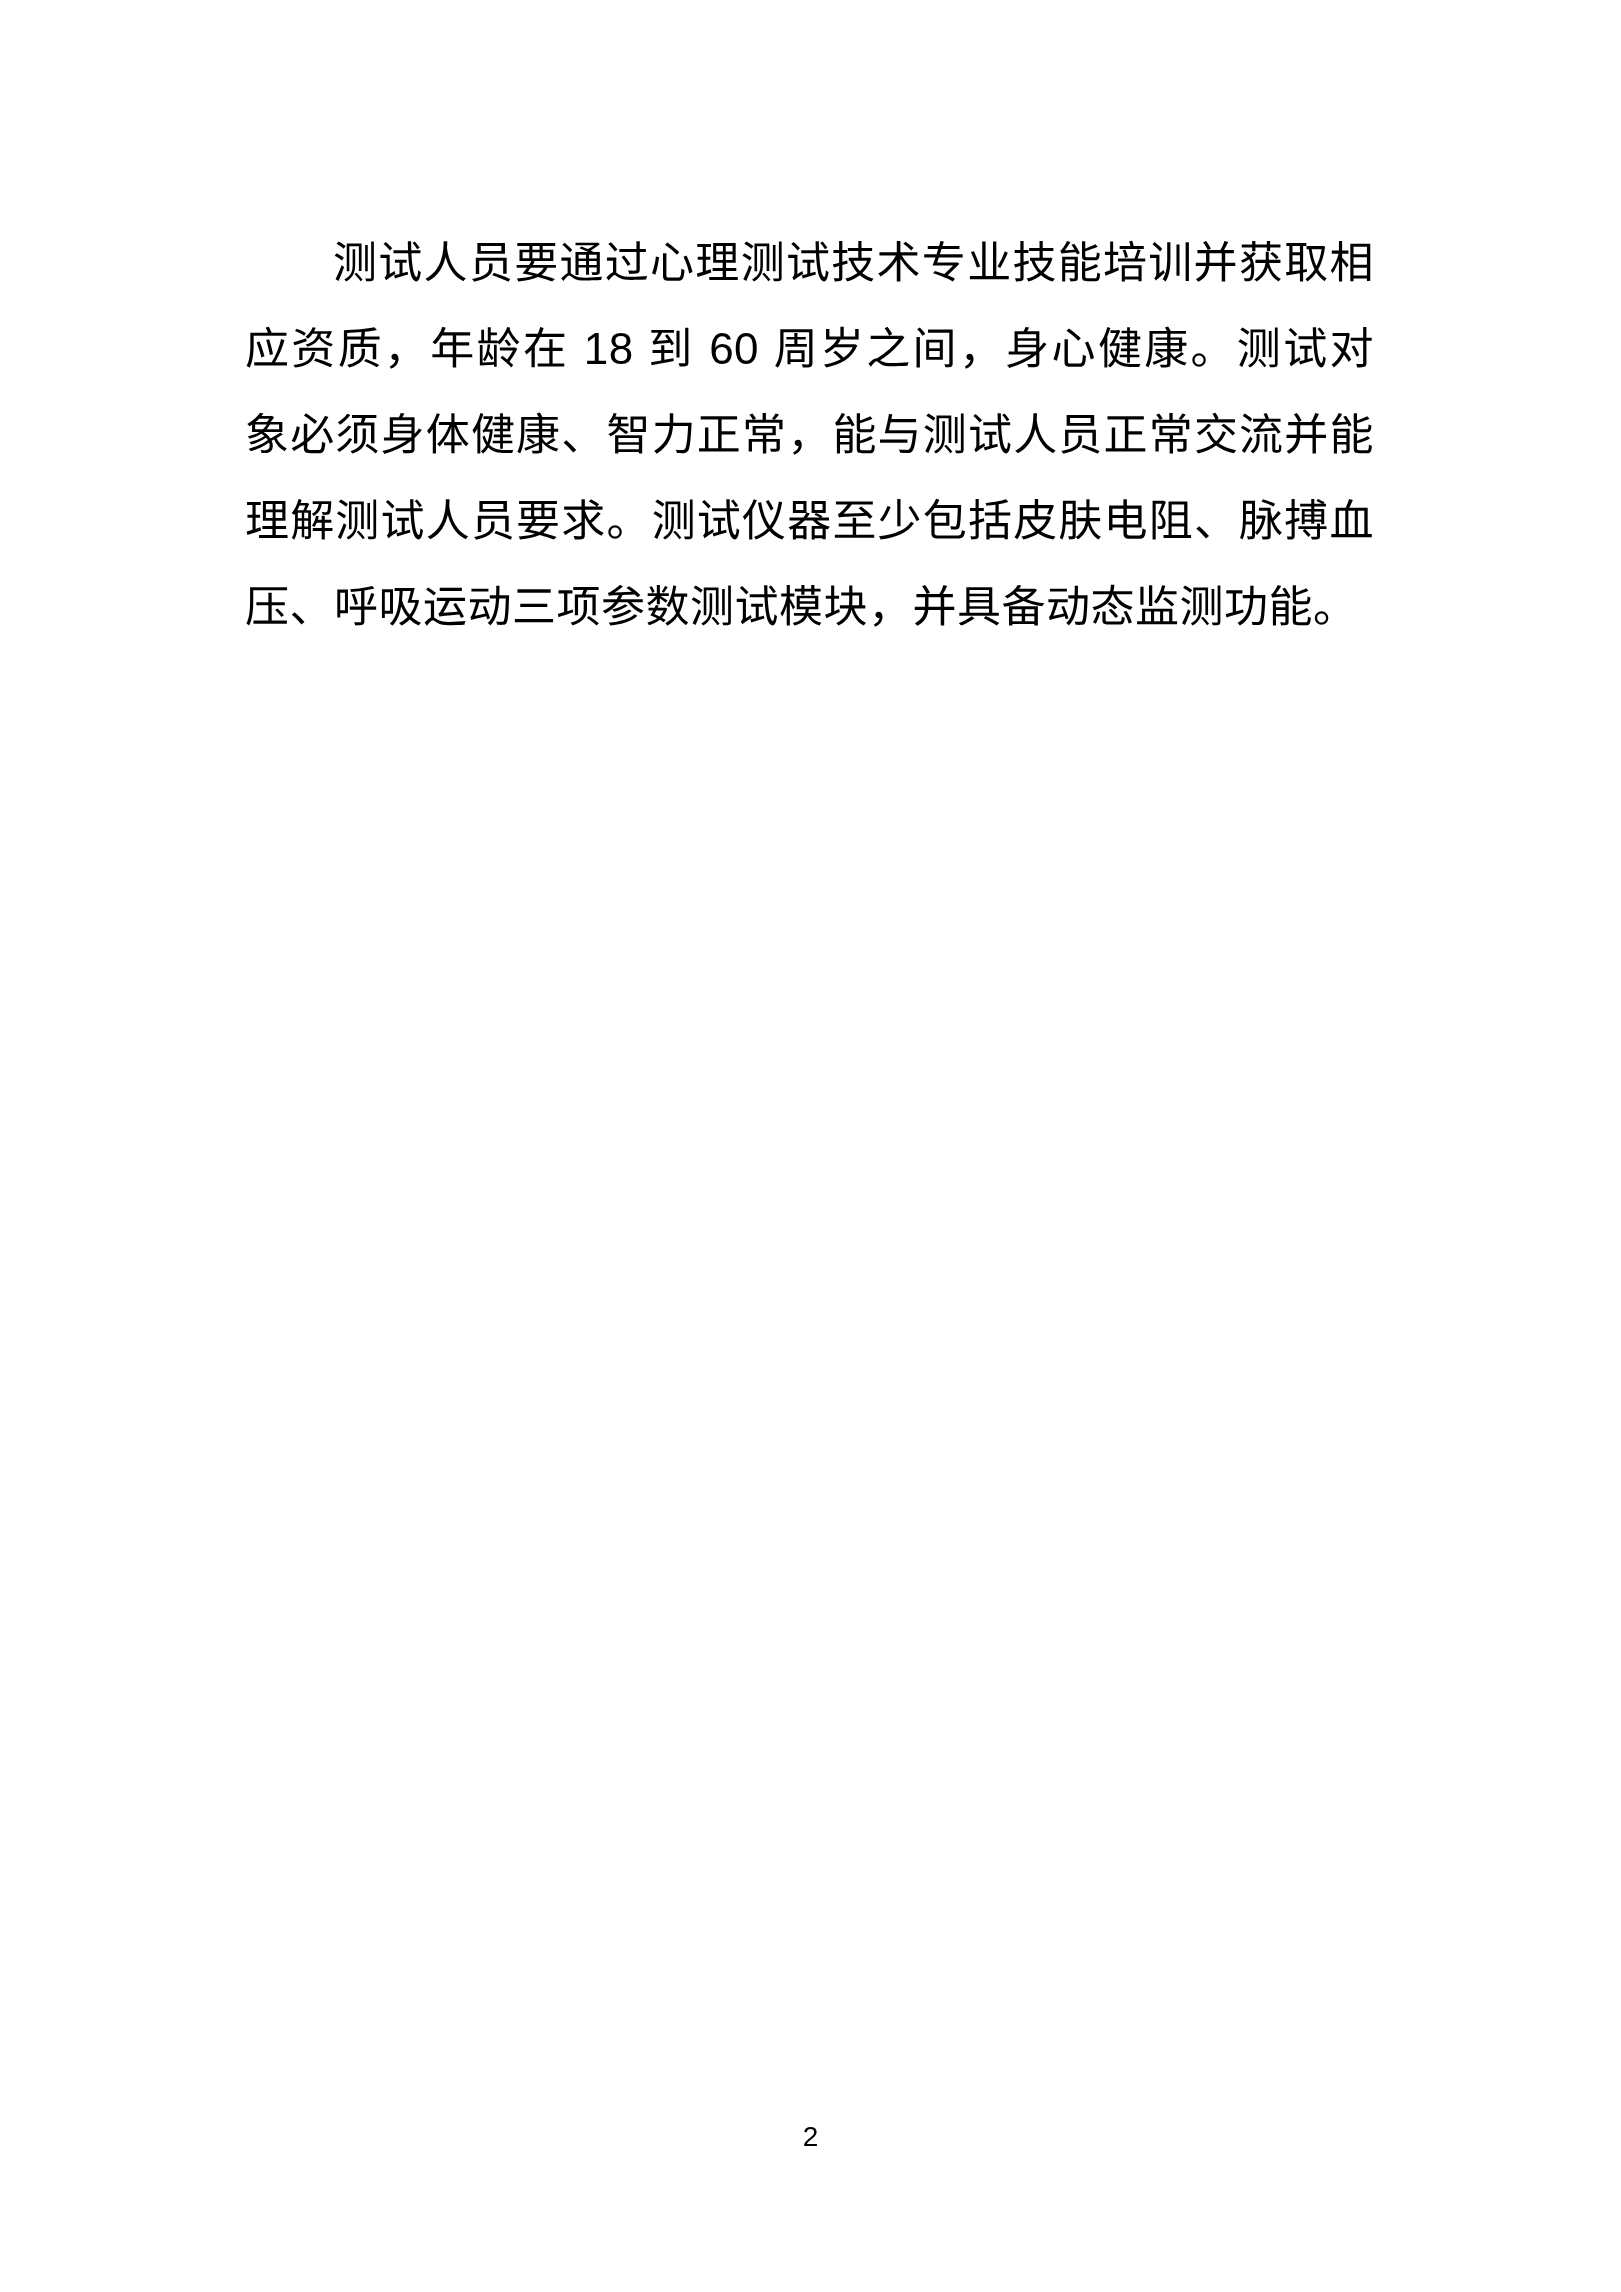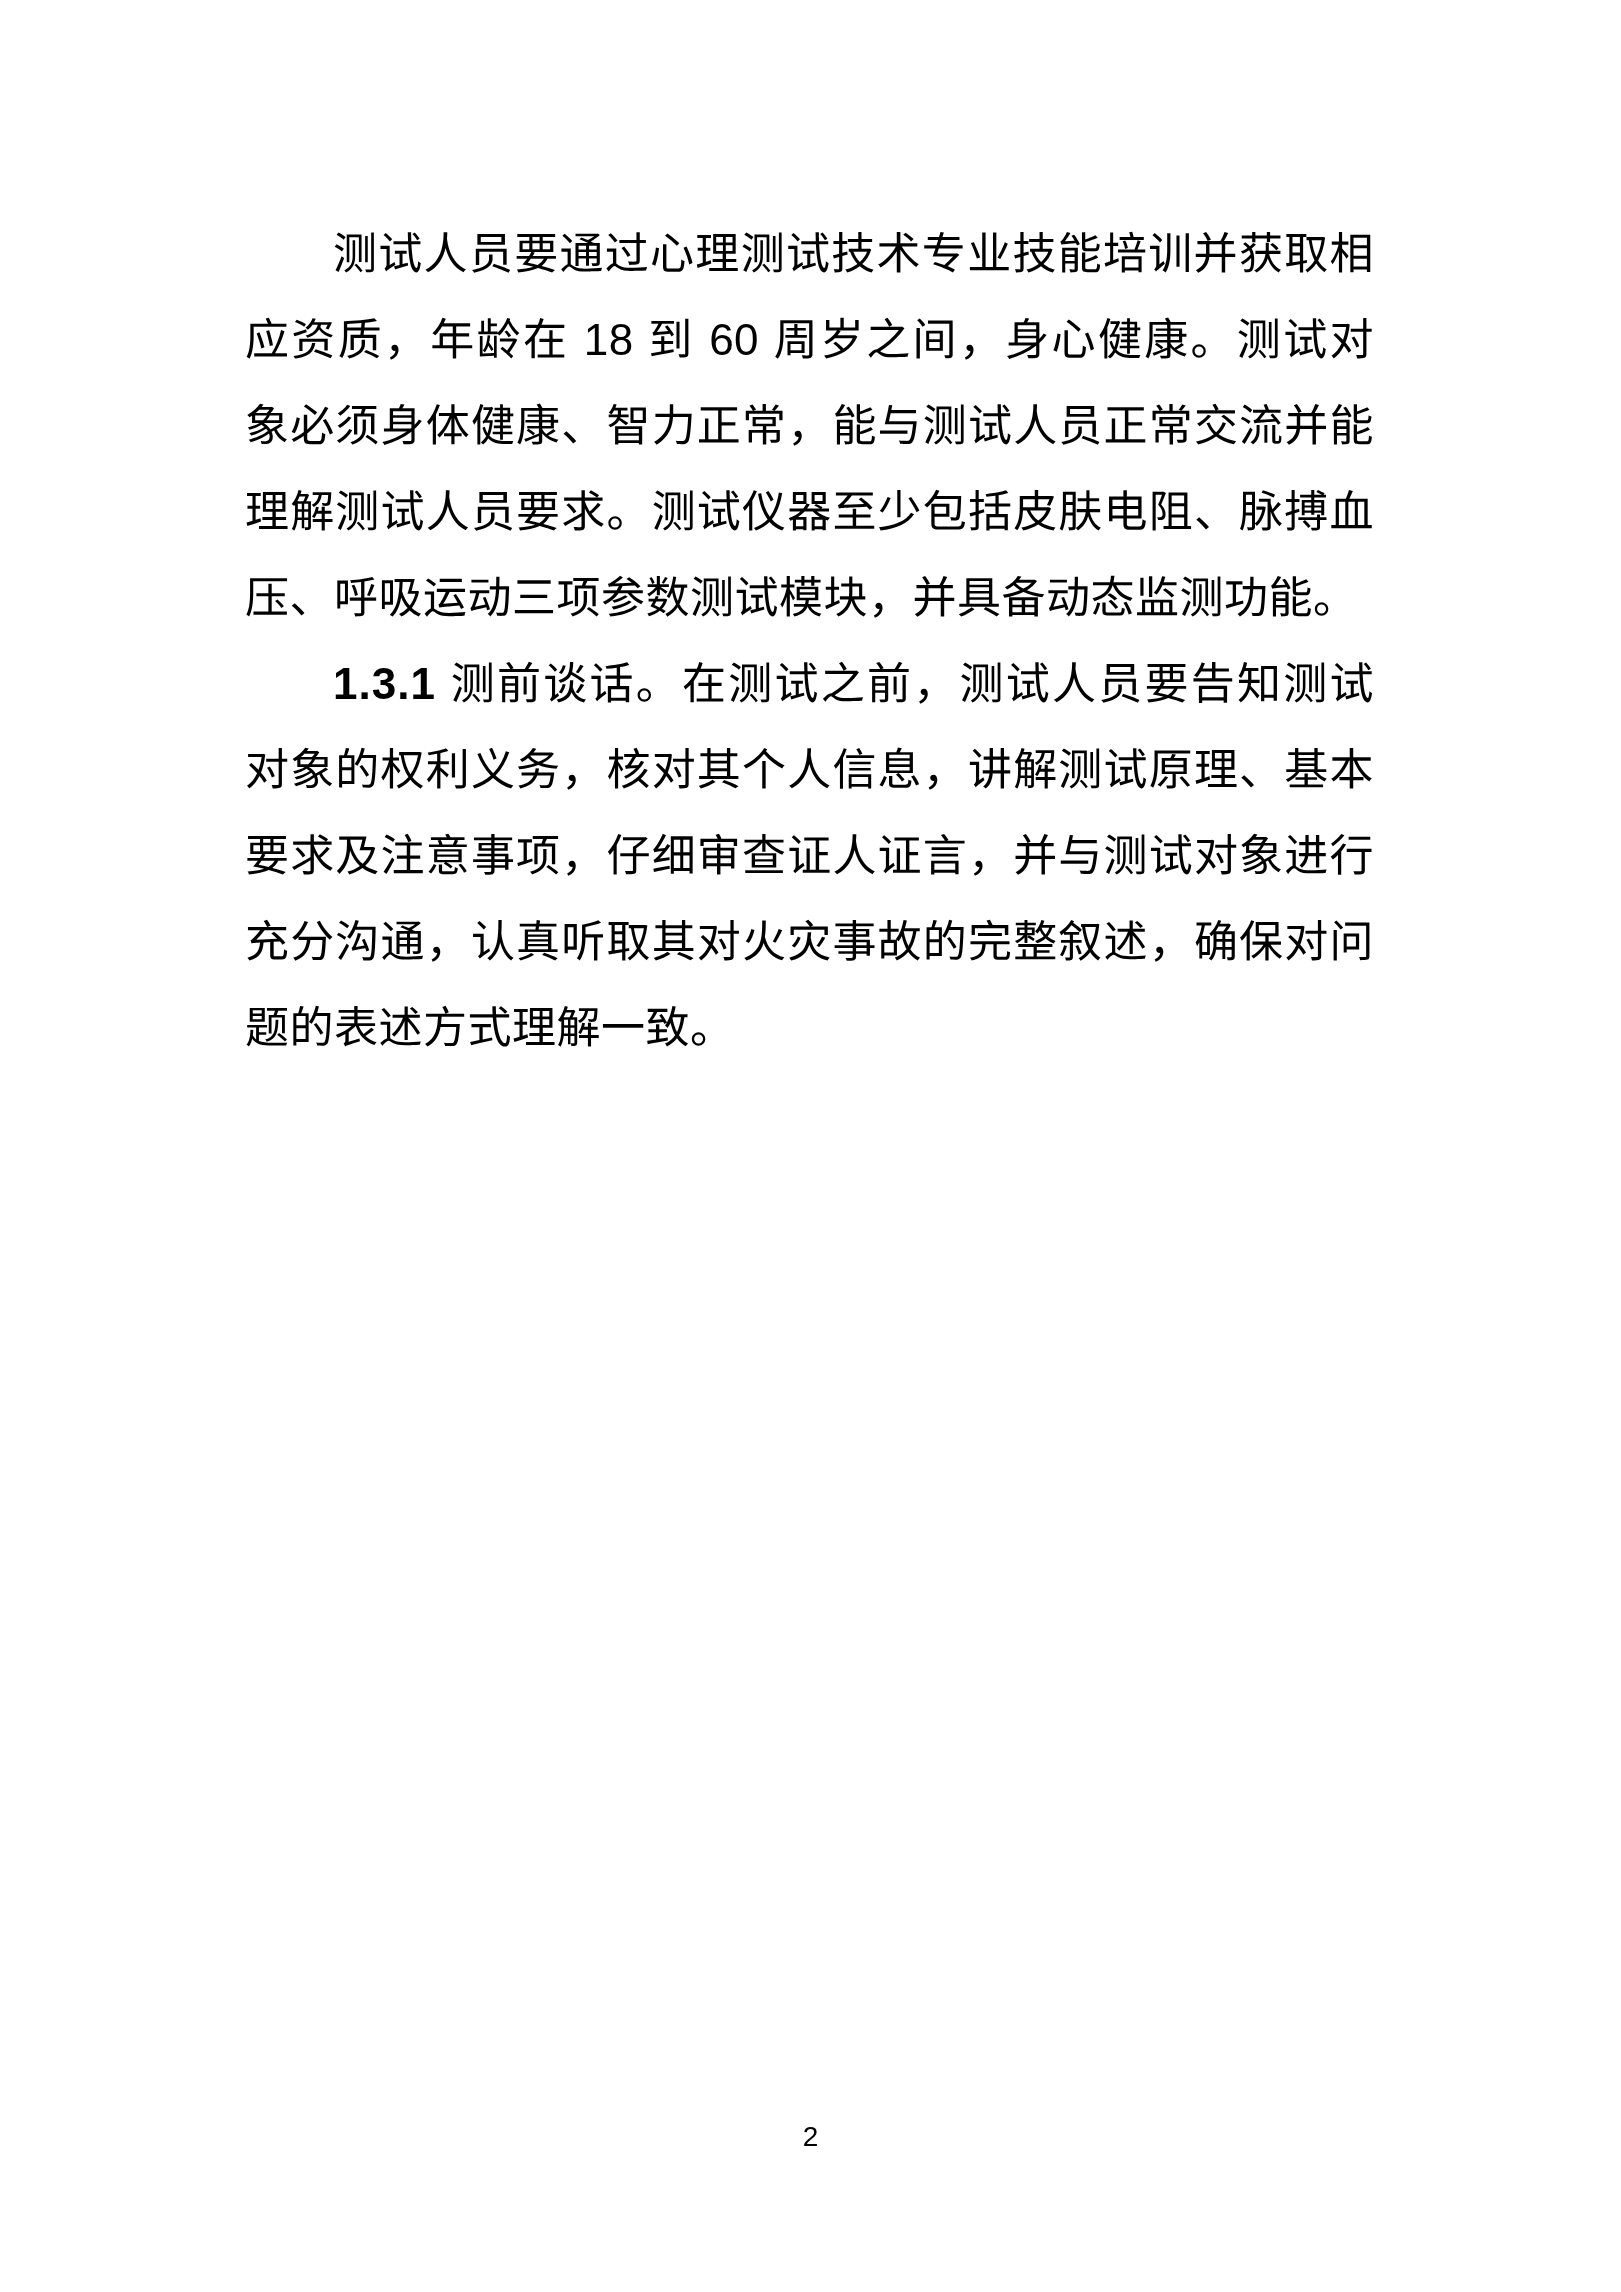--- a/index.html
+++ b/index.html
@@ -12,21 +12,21 @@
     width: 1621px;
     height: 2293px;
     background: #ffffff;
     font-family: "Liberation Sans", "DejaVu Sans", sans-serif;
     color: #000000;
     overflow: hidden;
   }
   .body-text {
     position: absolute;
     left: 245px;
-    top: 211px;
+    top: 220px;
     width: 1129px;
     font-size: 44px;
     line-height: 86px;
     text-align: justify;
     text-justify: inter-ideograph;
     letter-spacing: 0.5px;
   }
   .body-text p {
     margin: 0;
     padding: 0;
@@ -54,21 +54,20 @@
 </head>
 <body>
 
 <div class="page">
 
   <div class="body-text">
 
     <p><span>测试人员要通过心理测试技术专业技能培训并获取相应资质，年龄在 18 到 60 周岁之间，身心健康。测试对象必须身体健康、智力正常，能与测试人员正常交流并能理解测试人员要求。测试仪器至少包括皮肤电阻、脉搏血压、呼吸运动三项参数测试模块，并具备动态监测功能。</span></p>
 
 
-    <p><b class="section-num">1.3.1</b><span>测前谈话。在测试之前，测试人员要告知测试对象的权利义务，核对其个人信息，讲解测试原理、基本要求及注意事项，仔细审查证人证言，并与测试对象进行充分沟通，认真听取其对火灾事故的完整叙述，确保对问题的表述方式理解一致。</span></p>
 
 
 
   </div>
 
   <div class="footer">
     <span>2</span>
   </div>
 
 </div>

